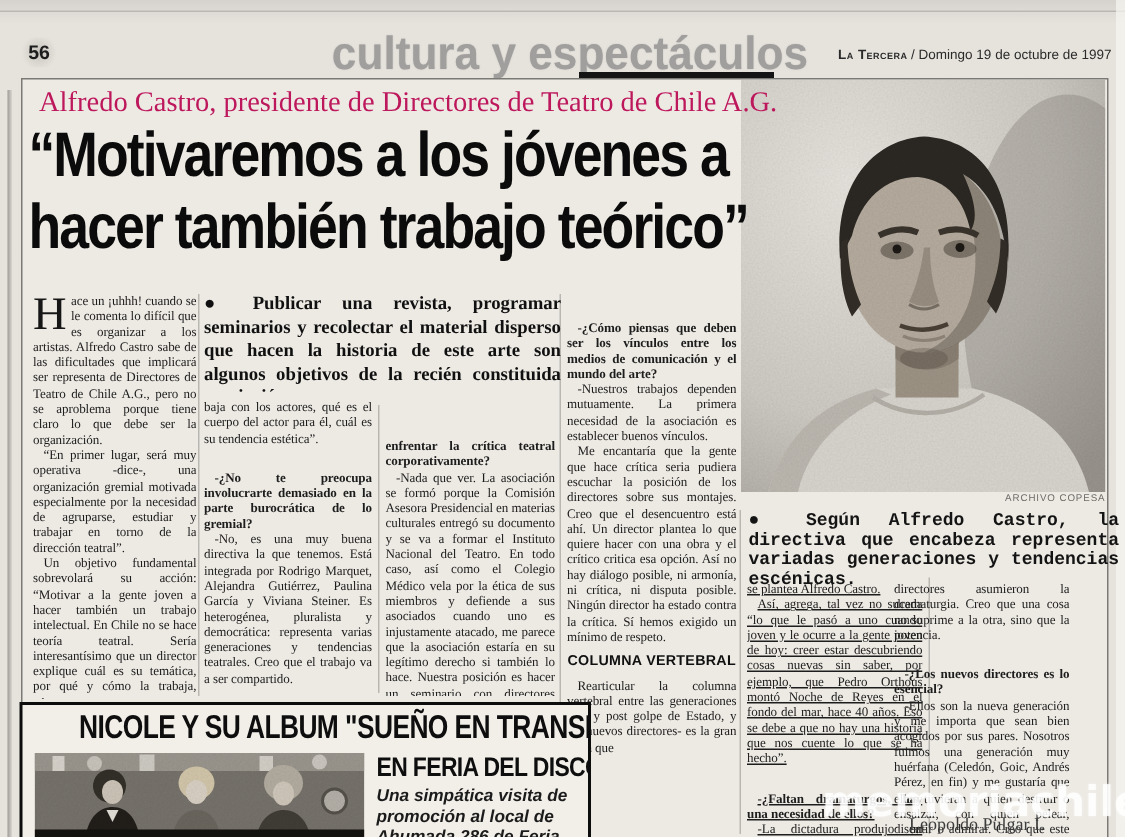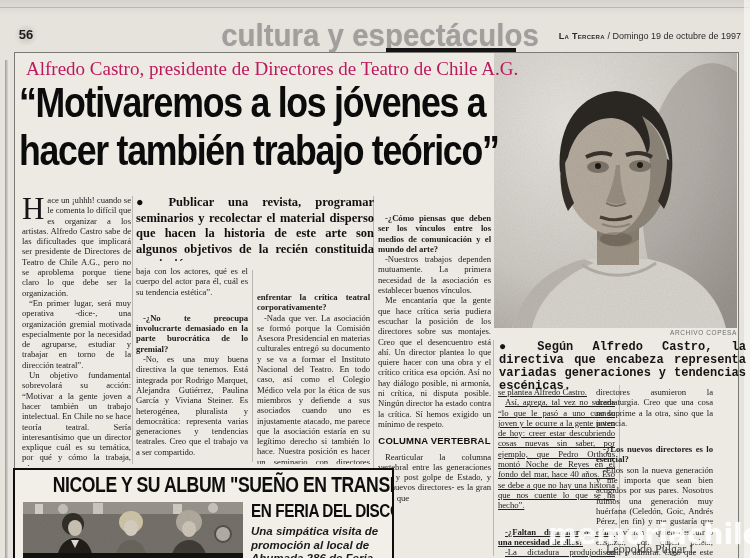--- a/index.html
+++ b/index.html
@@ -144,21 +144,21 @@
 
   <div class="vrule" style="left:132px;top:196px;height:268px;"></div>
   <div class="vrule" style="left:252px;top:270px;height:192px;"></div>
   <div class="vrule" style="left:373px;top:196px;height:350px;"></div>
   <div class="vrule" style="left:493px;top:340px;height:216px;"></div>
   <div class="vrule" style="left:619px;top:385px;height:171px;"></div>
 
   <div id="lead">● Publicar una revista, programar seminarios y recolectar el material disperso que hacen la historia de este arte son algunos objetivos de la recién constituida asociación.</div>
 
   <div class="col" id="col1">
-    <p><span class="dropcap">H</span><span>ace un ¡uhhh! cuando se le comenta lo difícil que es organizar a los artistas. Alfredo Castro sabe de las dificultades que implicará ser presidente de Directores de Teatro de Chile A.G., pero no se aproblema porque tiene claro lo que debe ser la organización.</span></p>
+    <p><span class="dropcap">H</span><span>ace un ¡uhhh! cuando se le comenta lo difícil que es organizar a los artistas. Alfredo Castro sabe de las dificultades que implicará ser representa de Directores de Teatro de Chile A.G., pero no se aproblema porque tiene claro lo que debe ser la organización.</span></p>
     <p class="ind">“En primer lugar, será muy operativa -dice-, una organización gremial motivada especialmente por la necesidad de agruparse, estudiar y trabajar en torno de la dirección teatral”.</p>
     <p class="ind">Un objetivo fundamental sobrevolará su acción: “Motivar a la gente joven a hacer también un trabajo intelectual. En Chile no se hace teoría teatral. Sería interesantísimo que un director explique cuál es su temática, por qué y cómo la trabaja, cómo tra-</p>
   </div>
 
   <div class="col" id="col2">
     <p>baja con los actores, qué es el cuerpo del actor para él, cuál es su tendencia estética”.</p>
     <p class="ind q">-¿No te preocupa involucrarte demasiado en la parte burocrática de lo gremial?</p>
     <p class="ind">-No, es una muy buena directiva la que tenemos. Está integrada por Rodrigo Marquet, Alejandra Gutiérrez, Paulina García y Viviana Steiner. Es heterogénea, pluralista y democrática: representa varias generaciones y tendencias teatrales. Creo que el trabajo va a ser compartido.</p>
     <p class="ind q">-¿Hay un intento de</p>
   </div>

